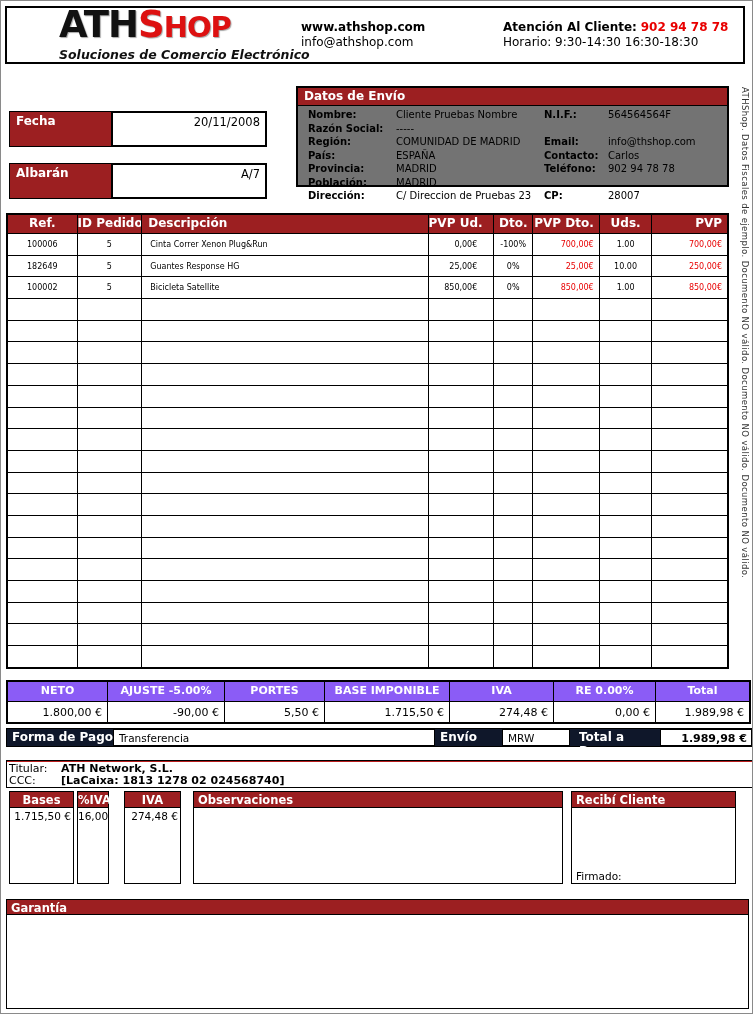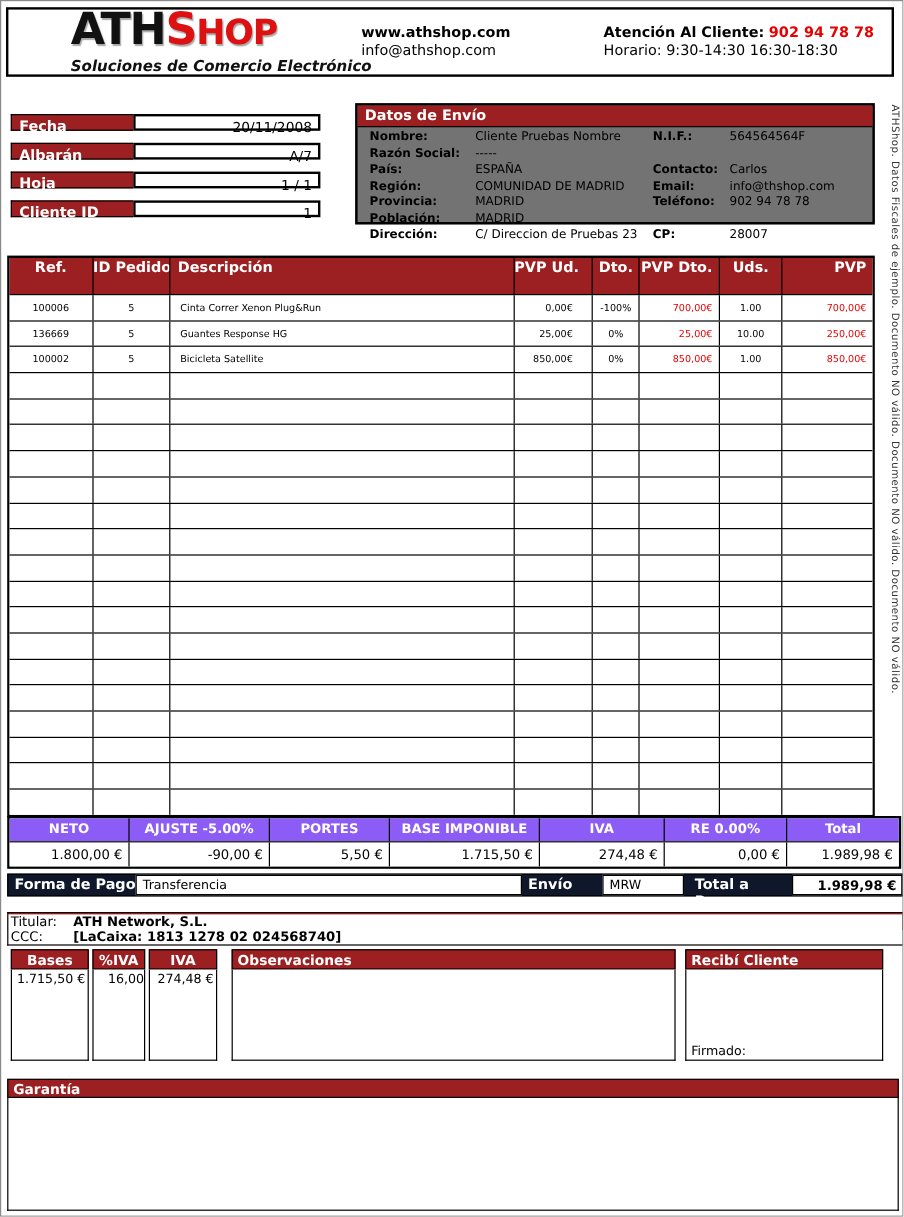--- a/index.html
+++ b/index.html
@@ -22,42 +22,42 @@
   .logo-tag { font-size:12.5px; font-weight:bold; font-style:italic; color:#111;
               margin-top:-2px; white-space:nowrap; }
   .hdr-mid { margin-left:12px; width:170px; font-size:12px; line-height:15px; }
   .hdr-mid .b1 { font-weight:bold; }
   .hdr-right { margin-left:32px; font-size:12px; line-height:15px; white-space:nowrap; }
   .hdr-right .lbl { font-weight:bold; }
   .hdr-right .phone { font-weight:bold; color:#e80000; }
 
   
   .info-col { position:absolute; left:8px; top:94px; width:260px; }
-  .info-row { display:flex; margin-bottom:10px; height:14px; }
+  .info-row { display:flex; margin-bottom:10px; height:36px;margin-top:16px; }
   .info-label { width:102px; background:#9c1f21; color:#fff; font-size:12px; font-weight:bold;
                 padding:2px 0 0 6px; border:1px solid #000; border-right:none; }
   .info-value { width:156px; background:#fff; border:2px solid #000; font-size:11.5px;
                 text-align:right; padding:2px 5px 0 0; }
 
   
   .ship-box { position:absolute; left:295px; top:85px; width:433px; height:101px;
               border:2px solid #000; background:#737373; }
   .ship-title { background:#9c1f21; color:#fff; font-weight:bold; font-size:12px;
                 padding:1px 0 2px 6px; border-bottom:1px solid #000; }
   .ship-rows { padding:2px 4px 0 10px; }
   .ship-row { display:flex; font-size:10px; line-height:13.5px; }
   .ship-l1 { width:88px; font-weight:bold; flex:none; }
   .ship-v1 { width:148px; flex:none; }
   .ship-l2 { width:64px; font-weight:bold; flex:none; }
   .ship-v2 { flex:1; }
 
   
   .items { position:absolute; left:5px; top:212px; width:723px; border:2px solid #000; }
   .it-row { display:flex; }
-  .it-head { background:#9c1f21; height:30px; }
+  .it-head { background:#9c1f21; height:18px; }
   .it-head .c { color:#fff; font-weight:bold; font-size:12px; padding-top:1px; }
   .it-body { background:#fff; height:21.7px; border-top:1px solid #000; }
   .c { border-right:1px solid #000; overflow:hidden; white-space:nowrap; }
   .c:last-child { border-right:none; }
   .c-ref  { width:70px;  text-align:center; }
   .c-ord  { width:65px;  text-align:center; }
   .c-desc { width:288px; text-align:left; padding-left:8px; }
   .c-pvpu { width:66px;  text-align:right; padding-right:16px; }
   .c-dto  { width:39px;  text-align:center; }
   .c-pvpd { width:67px;  text-align:right; padding-right:5px; }
@@ -103,21 +103,21 @@
   .bank-line .lab { display:inline-block; width:52px; font-weight:normal; }
   .bank-line .val { font-weight:bold; }
 
   
   .sec-h { background:#9c1f21; color:#fff; font-weight:bold; font-size:11.5px;
            border:1px solid #000; padding:1px 0 1px 4px; height:17px; }
   .sec-b { background:#fff; border:1px solid #000; border-top:none; }
   .tax-col { position:absolute; top:790px; }
   .tax-col .sec-h { text-align:center; padding-left:0; }
   .tax-col .sec-b { height:76px; font-size:10.5px; padding-top:2px; }
-  .tax-bases{left:8px;width:65px}.tax-piva{left:76px;width:44px}.tax-iva{left:123px;width:57px}
+  .tax-bases{left:8px;width:65px}.tax-piva{left:76px;width:32px}.tax-iva{left:123px;width:57px}
   .tax-bases .sec-b{text-align:right;padding-right:2px}
   .tax-piva .sec-b{text-align:right}
   .tax-iva .sec-b{text-align:right;padding-right:2px}
   .obs { position:absolute; left:192px; top:790px; width:370px; }
   .obs .sec-b { height:76px; }
   .recibi { position:absolute; left:570px; top:790px; width:165px; }
   .recibi .sec-b { height:76px; position:relative; }
   .firmado { position:absolute; left:4px; bottom:1px; font-size:10.5px; }
   .garantia { position:absolute; left:5px; top:898px; width:743px; }
   .garantia .sec-h { height:16px; font-size:11.5px; }
@@ -171,30 +171,30 @@
           <div class="ship-l2">N.I.F.:</div>
           <div class="ship-v2">564564564F</div>
         </div>
         <div class="ship-row">
           <div class="ship-l1">Razón Social:</div>
           <div class="ship-v1">-----</div>
           <div class="ship-l2"></div>
           <div class="ship-v2"></div>
         </div>
         <div class="ship-row">
+          <div class="ship-l1">Región:</div>
+          <div class="ship-v1">COMUNIDAD DE MADRID</div>
+          <div class="ship-l2">Email:</div>
+          <div class="ship-v2">info@thshop.com</div>
+        </div>
+        <div class="ship-row">
           <div class="ship-l1">País:</div>
           <div class="ship-v1">ESPAÑA</div>
           <div class="ship-l2">Contacto:</div>
           <div class="ship-v2">Carlos</div>
-        </div>
-        <div class="ship-row">
-          <div class="ship-l1">Región:</div>
-          <div class="ship-v1">COMUNIDAD DE MADRID</div>
-          <div class="ship-l2">Email:</div>
-          <div class="ship-v2">info@thshop.com</div>
         </div>
         <div class="ship-row">
           <div class="ship-l1">Provincia:</div>
           <div class="ship-v1">MADRID</div>
           <div class="ship-l2">Teléfono:</div>
           <div class="ship-v2">902 94 78 78</div>
         </div>
         <div class="ship-row">
           <div class="ship-l1">Población:</div>
           <div class="ship-v1">MADRID</div>
@@ -226,21 +226,21 @@
           <div class="c c-ref">100006</div>
           <div class="c c-ord">5</div>
           <div class="c c-desc">Cinta Correr Xenon Plug&amp;Run</div>
           <div class="c c-pvpu">0,00€</div>
           <div class="c c-dto">-100%</div>
           <div class="c c-pvpd redtxt">700,00€</div>
           <div class="c c-uds">1.00</div>
           <div class="c c-pvp redtxt">700,00€</div>
         </div>
         <div class="it-row it-body">
-          <div class="c c-ref">136669</div>
+          <div class="c c-ref">182649</div>
           <div class="c c-ord">5</div>
           <div class="c c-desc">Guantes Response HG</div>
           <div class="c c-pvpu">25,00€</div>
           <div class="c c-dto">0%</div>
           <div class="c c-pvpd redtxt">25,00€</div>
           <div class="c c-uds">10.00</div>
           <div class="c c-pvp redtxt">250,00€</div>
         </div>
         <div class="it-row it-body">
           <div class="c c-ref">100002</div>

